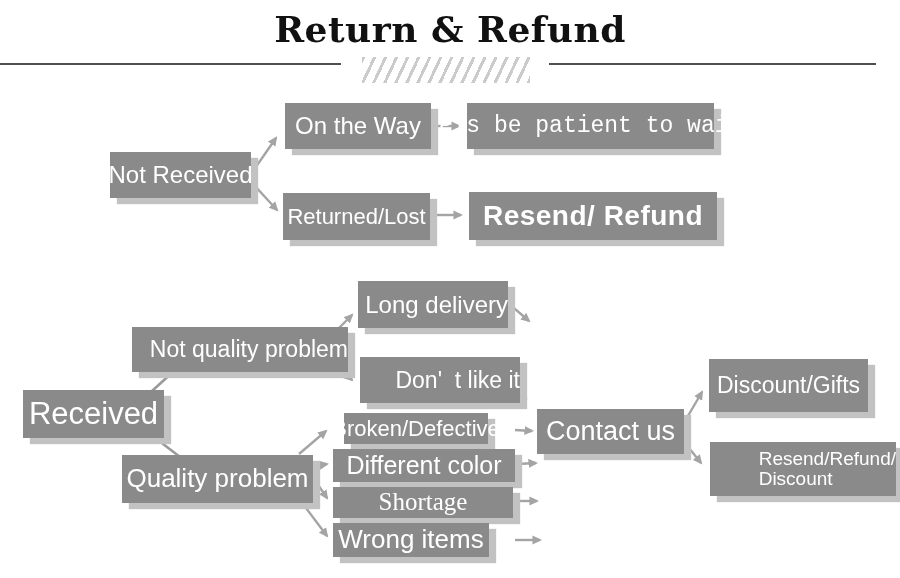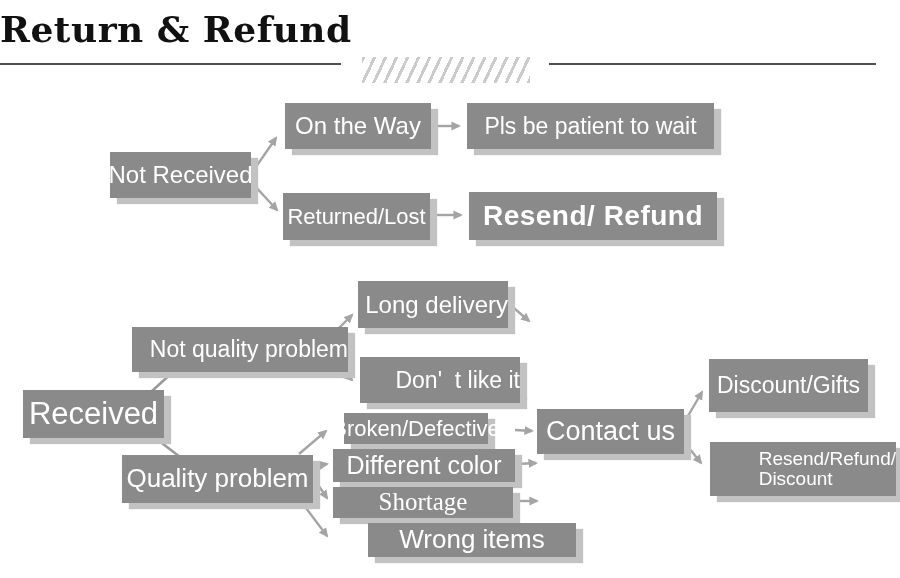--- a/index.html
+++ b/index.html
@@ -3,52 +3,52 @@
 <meta charset="utf-8">
 <style>
   html,body{margin:0;padding:0;background:#fff;}
   #canvas{
     position:relative;width:900px;height:578px;background:var(--background,#fff);
     overflow:hidden;font-family:"Liberation Sans",sans-serif;
   }
   
   .title{
     position:absolute;left:0;top:10px;width:900px;margin:0;
-    text-align:left;font-family:"DejaVu Serif",serif;font-weight:700;
+    text-align:center;font-family:"DejaVu Serif",serif;font-weight:700;
     font-size:36px;line-height:1.1;color:var(--title-text,#111);letter-spacing:.5px;
   }
   .rule{position:absolute;top:63px;height:2px;background:var(--rule-line,#4f4f4f);}
   .rule-left{left:0;width:341px;}
   .rule-right{left:549px;width:327px;}
   .hatch{
     position:absolute;left:362px;top:57px;width:168px;height:26px;
     background:repeating-linear-gradient(115deg,var(--hatch,#cbcbcb) 0 3px,transparent 3px 10px);
   }
   
   .node{
     position:absolute;display:flex;align-items:center;justify-content:center;
     background:var(--box,#8a8a8a);color:var(--box-text,#fff);
     box-shadow:7px 6px 1px var(--box-shadow,#c2c2c2);
   }
   .node .lbl{white-space:pre;line-height:1.05;}
   .al{justify-content:flex-end;}
   .n-not-received      {left:110px;top:152px;width:141px;height:46px;font-size:24px;}
   .n-on-the-way        {left:285px;top:103px;width:146px;height:46px;font-size:24px;}
-  .n-pls-wait          {left:467px;top:103px;width:247px;height:46px;font-size:23px;}
+  .n-pls-wait          {left:467px;top:103px;width:247px;height:46px;font-size:23px;font-family:Liberation Mono, monospace;}
   .n-returned-lost     {left:283px;top:193px;width:147px;height:47px;font-size:22px;}
   .n-resend-refund     {left:469px;top:192px;width:248px;height:48px;font-size:28px;font-weight:700;letter-spacing:.5px;}
   .n-received          {left:23px; top:390px;width:141px;height:48px;font-size:31px;}
   .n-not-quality       {left:122px;top:327px;width:216px;height:45px;font-size:23px;margin-left:10px;}
   .n-long-delivery     {left:358px;top:281px;width:149px;height:47px;font-size:24px;padding-left:1px;}
   .n-dont-like         {left:360px;top:357px;width:148px;height:46px;font-size:23px;padding-left:12px;}
   .n-quality           {left:122px;top:455px;width:191px;height:48px;font-size:26px;}
   .n-broken            {left:344px;top:413px;width:144px;height:31px;font-size:22px;text-align:right;}
   .n-different         {left:333px;top:449px;width:182px;height:33px;font-size:25px;}
   .n-shortage          {left:333px;top:487px;width:180px;height:31px;font-size:25px;font-family:Liberation Serif, serif;}
-  .n-wrong             {left:333px;top:523px;width:208px;height:34px;font-size:26px;margin-left:35px;}
+  .n-wrong             {left:333px;top:523px;width:156px;height:34px;font-size:26px;}
   .n-contact           {left:537px;top:409px;width:147px;height:45px;font-size:27px;}
   .n-discount-gifts    {left:709px;top:359px;width:159px;height:53px;font-size:23px;}
   .n-resend-discount   {left:710px;top:442px;width:164px;height:54px;font-size:19px;padding-left:22px;}
   
   svg.edges{position:absolute;left:0;top:0;z-index:1;}
   .node{z-index:2;}
   svg.edges line{stroke:var(--arrow,#a4a4a4);stroke-width:2.4;}
   svg.edges line.plain{stroke:var(--connector,#9a9a9a);stroke-width:2.6;}
   svg.edges marker path{fill:var(--arrow,#a4a4a4);}
 </style>

